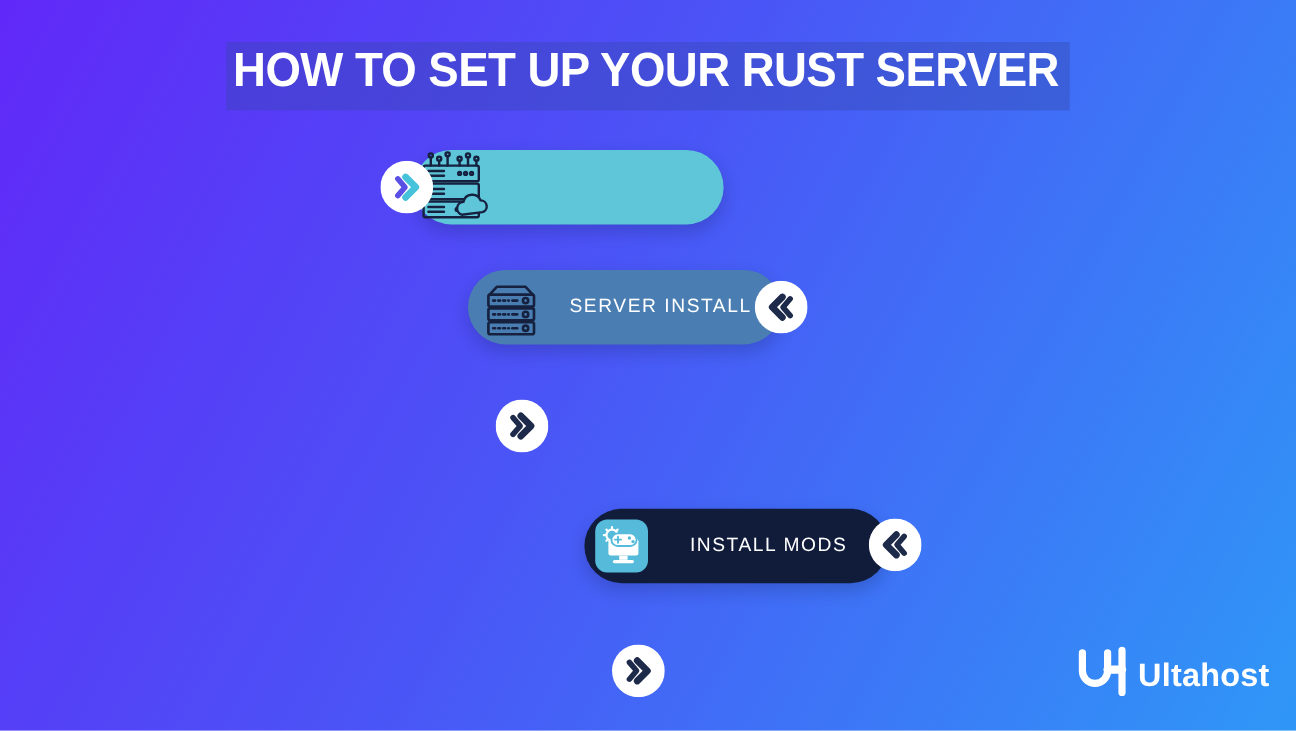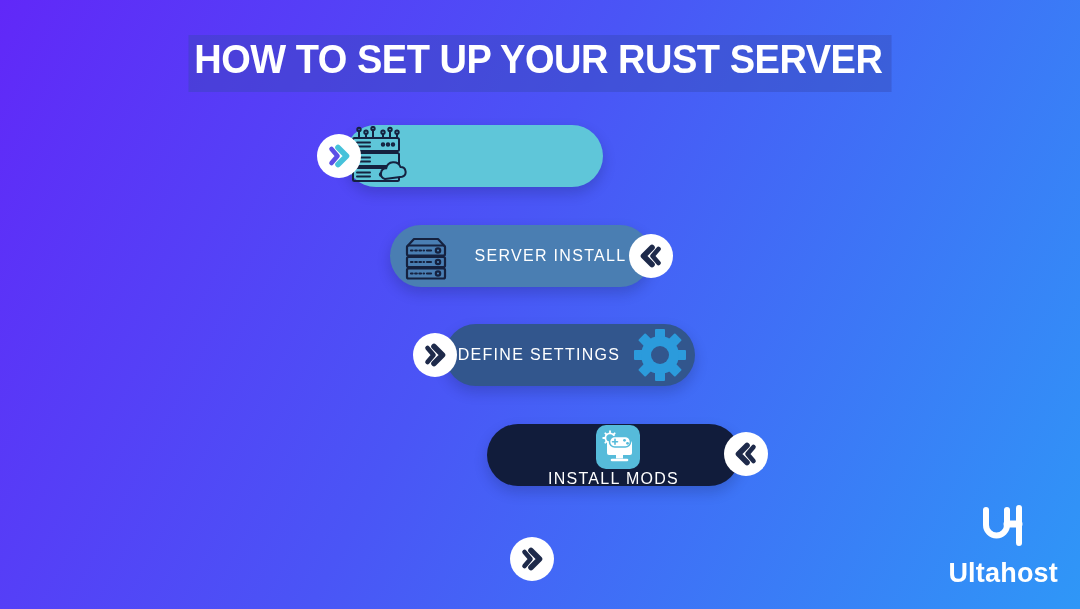--- a/index.html
+++ b/index.html
@@ -32,37 +32,37 @@
     z-index:1;
   }
   .pill-label {
     flex:1; text-align:center; color:#ffffff;
     font-size:16px; font-weight:500; letter-spacing:1.3px;
     white-space:nowrap;
   }
   .p1 { left:345px; top:125px; width:258px; background:#5fc6d9; }
   .p2 { left:390px; top:225px; width:261px; background:#4a7eb2; }
   .p3 { left:445px; top:324px; width:250px; background:#32568d; }
-  .p4 { left:487px; top:424px; width:253px; background:#111c3b;flex-direction:column; }
+  .p4 { left:487px; top:424px; width:253px; background:#111c3b; }
   .p5 { left:538px; top:523px; width:257px; background:#0e1524; }
 
   .pill-icon { flex:0 0 auto; display:flex; align-items:center; justify-content:center; }
   .icon-right { margin-right:8px; }
   .icon-left  { margin-left:8px; }
 
   
   .arrow-circle { position:absolute; width:44px; height:44px; z-index:3; }
   .c1 { left:317px; top:134px; }
   .c2 { left:629px; top:234px; }
   .c3 { left:413px; top:333px; }
   .c4 { left:724px; top:432px; }
   .c5 { left:510px; top:537px; }
 
   
-  .logo { position:absolute; right:22px; bottom:20px; display:flex; align-items:center; gap:4px; z-index:2;flex-direction:column; }
+  .logo { position:absolute; right:22px; bottom:20px; display:flex; align-items:center; gap:4px; z-index:2; }
   .logo-name { color:#ffffff; font-size:27px; font-weight:bold; letter-spacing:0.2px; }
 </style>
 </head>
 <body>
 
 <div class="canvas">
 
   <div class="title-wrap">
     <span class="title-text">HOW TO SET UP YOUR RUST SERVER</span>
   </div>
@@ -128,39 +128,20 @@
     <span class="pill-label">SERVER INSTALL</span>
   </div>
   <span class="arrow-circle c2">
     <svg width="44" height="44" viewBox="0 0 44 44">
       <circle cx="22" cy="22" r="22" fill="#ffffff"></circle>
       <path d="M29.5 15 L23.5 22 L29.5 29" stroke="#1e2a4a" stroke-width="4.6" fill="none" stroke-linecap="round" stroke-linejoin="round"></path>
       <path d="M23 13.5 L14.5 22 L23 30.5" stroke="#1e2a4a" stroke-width="5.6" fill="none" stroke-linecap="round" stroke-linejoin="round"></path>
     </svg>
   </span>
 
-  <div class="pill p3">
-    <span class="pill-label">DEFINE SETTINGS</span>
-    <span class="pill-icon icon-right">
-      <svg width="54" height="54" viewBox="0 0 54 54">
-        <g fill="#2b9bdc">
-          <rect x="22" y="1" width="10" height="12" rx="1" transform="rotate(0 27 27)"></rect>
-          <rect x="22" y="1" width="10" height="12" rx="1" transform="rotate(45 27 27)"></rect>
-          <rect x="22" y="1" width="10" height="12" rx="1" transform="rotate(90 27 27)"></rect>
-          <rect x="22" y="1" width="10" height="12" rx="1" transform="rotate(135 27 27)"></rect>
-          <rect x="22" y="1" width="10" height="12" rx="1" transform="rotate(180 27 27)"></rect>
-          <rect x="22" y="1" width="10" height="12" rx="1" transform="rotate(225 27 27)"></rect>
-          <rect x="22" y="1" width="10" height="12" rx="1" transform="rotate(270 27 27)"></rect>
-          <rect x="22" y="1" width="10" height="12" rx="1" transform="rotate(315 27 27)"></rect>
-          <circle cx="27" cy="27" r="19"></circle>
-        </g>
-        <circle cx="27" cy="27" r="9" fill="#32568d"></circle>
-      </svg>
-    </span>
-  </div>
   <span class="arrow-circle c3">
     <svg width="44" height="44" viewBox="0 0 44 44">
       <circle cx="22" cy="22" r="22" fill="#ffffff"></circle>
       <path d="M14.5 15 L20.5 22 L14.5 29" stroke="#1e2a4a" stroke-width="4.6" fill="none" stroke-linecap="round" stroke-linejoin="round"></path>
       <path d="M21 13.5 L29.5 22 L21 30.5" stroke="#1e2a4a" stroke-width="5.6" fill="none" stroke-linecap="round" stroke-linejoin="round"></path>
     </svg>
   </span>
 
   <div class="pill p4">
     <span class="pill-icon icon-left">

